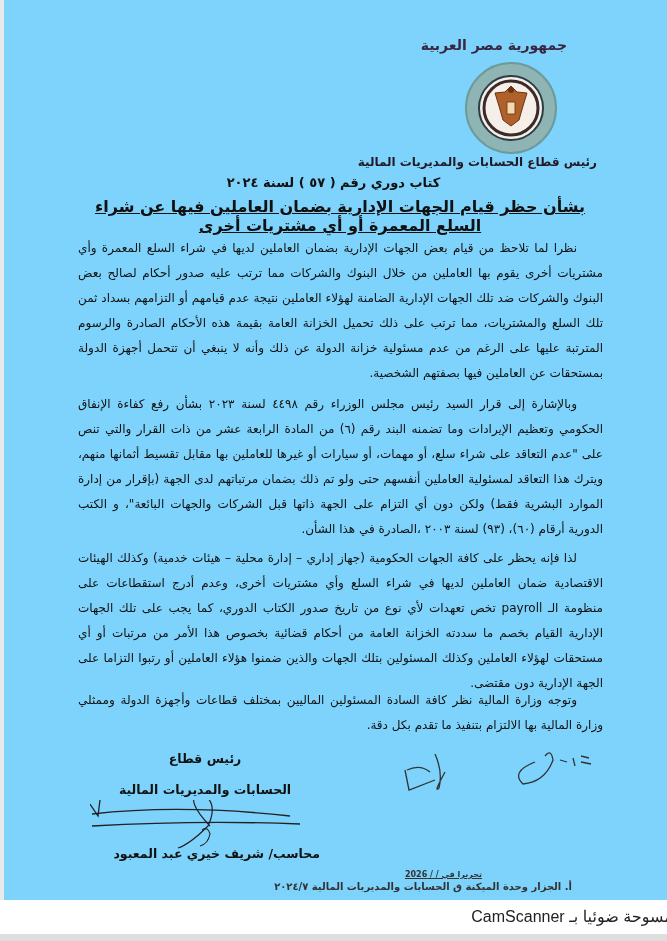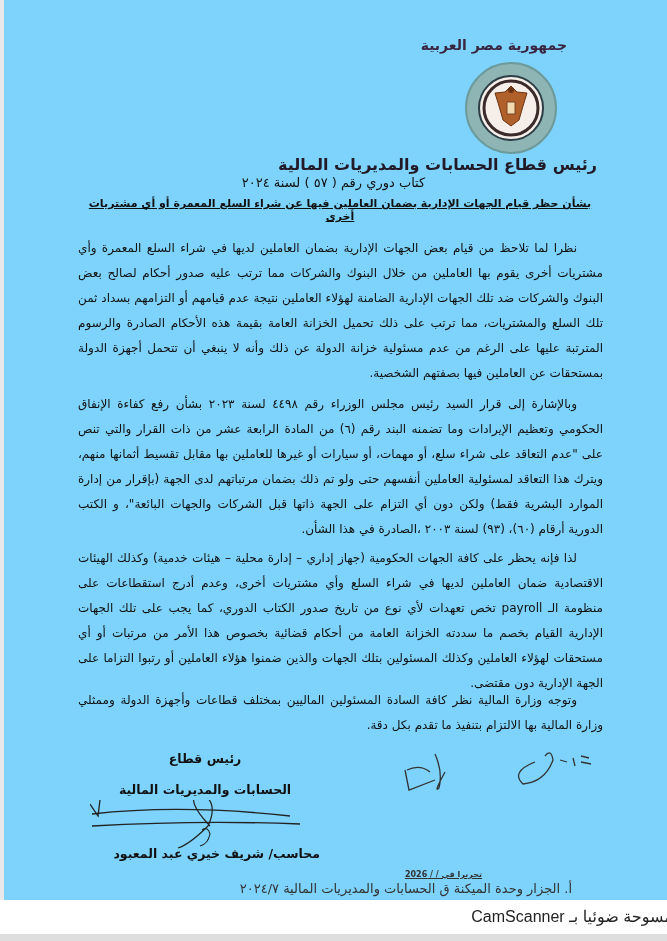--- a/index.html
+++ b/index.html
@@ -6,41 +6,41 @@
   body {
     width:667px; height:941px; background:#fcfcfc; position:relative; overflow:hidden;
     font-family:"DejaVu Sans", sans-serif; color:#111;
   }
   .page { position:absolute; left:0; top:0; width:667px; height:941px; background:#7dd3fc; }
   .left-edge { position:absolute; left:0; top:0; width:4px; height:941px; background:#e9e9e9; }
   .rtl { direction:rtl; unicode-bidi:embed; }
 
   .country { position:absolute; top:37px; right:100px; font-weight:bold; font-size:14px; color:#3a2640; }
   .seal { position:absolute; top:62px; left:465px; width:92px; height:92px; }
-  .sector-head { position:absolute; top:155px; right:70px; font-weight:bold; font-size:16px; color:#221a26; }
+  .sector-head { position:absolute; top:155px; right:70px; font-weight:bold; font-size:12px; color:#221a26; }
 
-  .letter-number { position:absolute; top:175px; left:0; width:667px; text-align:center; font-weight:normal; font-size:13px; }
-  .subject { position:absolute; top:197px; left:85px; width:510px; text-align:center; font-weight:bold; font-size:11px; text-decoration:underline; }
+  .letter-number { position:absolute; top:175px; left:0; width:667px; text-align:center; font-weight:bold; font-size:13px; }
+  .subject { position:absolute; top:197px; left:85px; width:510px; text-align:center; font-weight:bold; font-size:16px; text-decoration:underline; }
 
   .para { position:absolute; left:78px; width:525px; font-size:12px; line-height:25px; text-align:justify; text-align-last:right; }
   .p1 { top:236px; }
   .p2 { top:392px; }
   .p3 { top:546px; }
   .p4 { top:688px; }
   .indent { display:inline-block; width:26px; }
 
   .sig-block { position:absolute; left:90px; width:230px; text-align:center; font-weight:bold; font-size:12.5px; }
   .sig-title1 { top:751px; }
   .sig-title2 { top:782px; }
   .sig-name { top:846px;text-align:right; }
   .signature { position:absolute; left:90px; top:800px; width:220px; height:50px; }
   .initials { position:absolute; left:395px; top:742px; width:210px; height:60px; }
 
   .footer-date { position:absolute; top:870px; right:185px; font-size:8px; font-weight:bold; text-decoration:underline; color:#333; }
-  .footer-ref { position:absolute; top:881px; right:95px; font-size:13px; font-weight:normal; color:#333; }
+  .footer-ref { position:absolute; top:881px; right:95px; font-size:10px; font-weight:bold; color:#333; }
 
   .scanbar { position:absolute; left:0; top:900px; width:667px; height:34px; background:#ffffff;padding-left:45px; }
   .scan-label { position:absolute; right:20px; top:7px; font-family:"Liberation Sans", sans-serif; font-size:16px; color:#222; }
   .bottom-rule { position:absolute; left:0; top:934px; width:667px; height:7px; background:#dedede; }
 </style>
 </head>
 <body>
 
 <div class="page">
   <div class="left-edge"></div>

